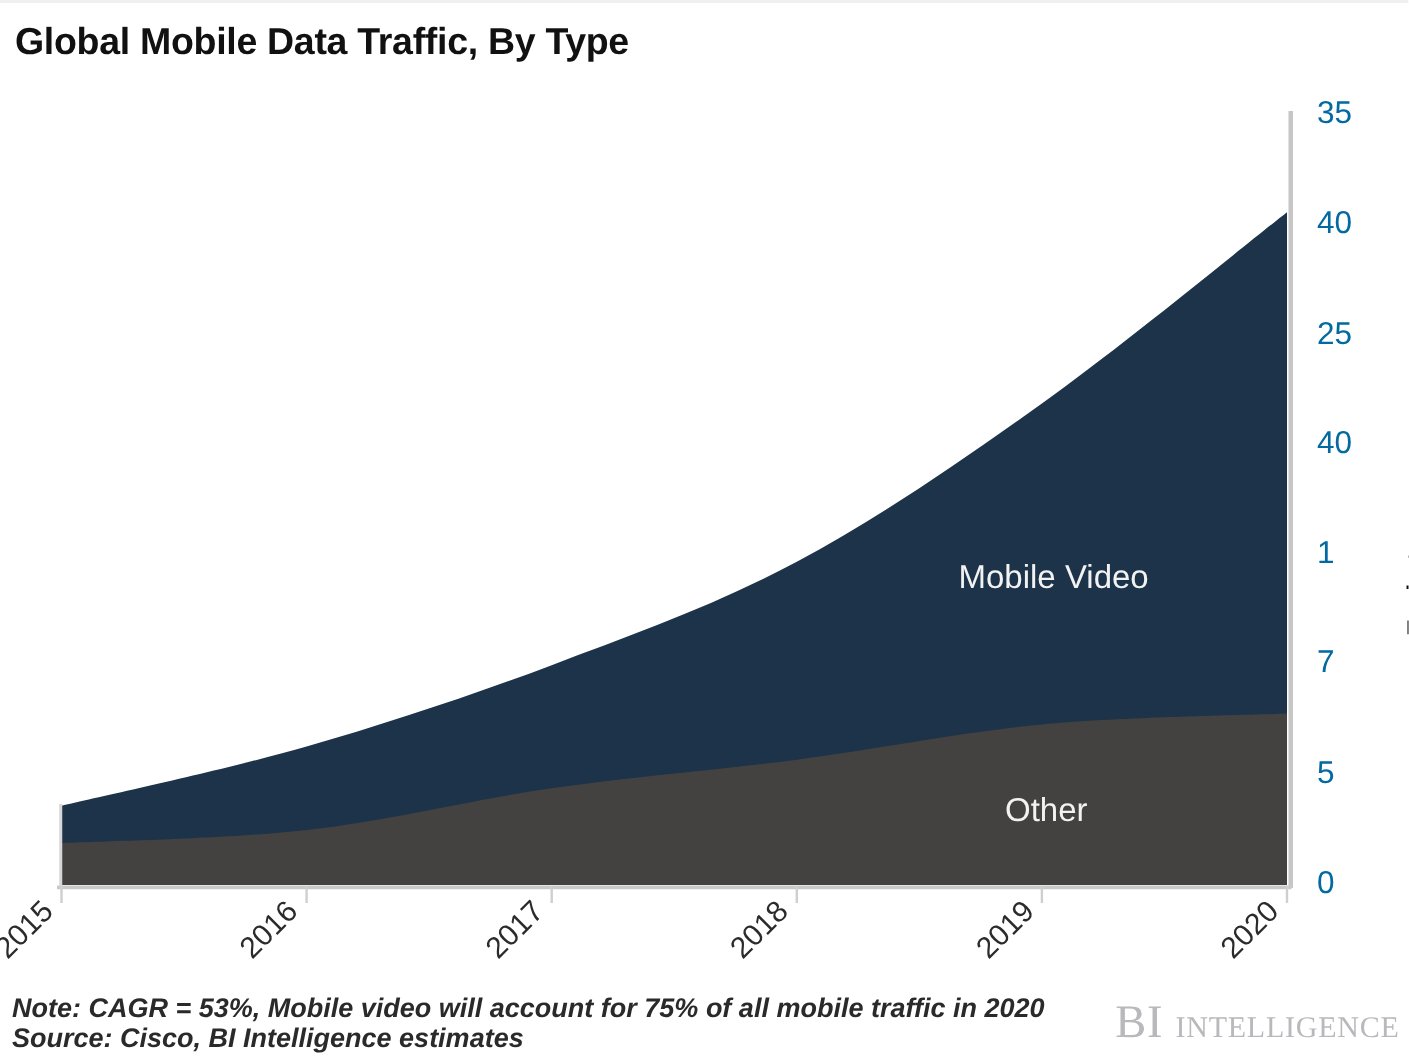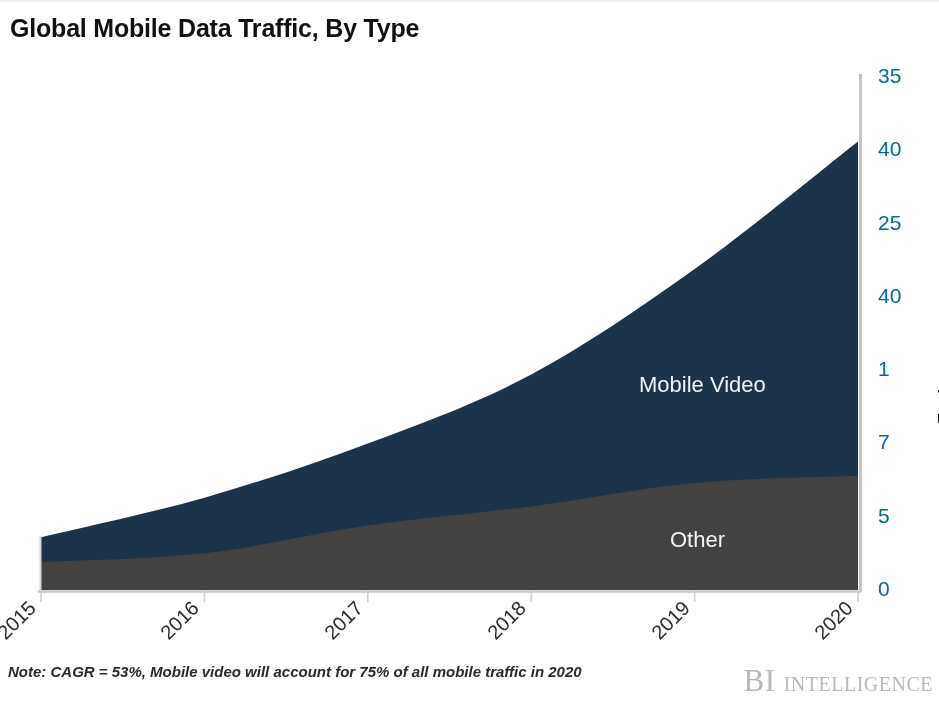--- a/index.html
+++ b/index.html
@@ -80,21 +80,21 @@
     font-size: 22px;
     white-space: nowrap;
   }
   #label-mobile-video { left: 639px; top: 372px; }
   #label-other { left: 670px; top: 527px; }
   
   #footer-notes {
     position: absolute;
     left: 8px;
     top: 662px;
-    font-size: 15px;
+    font-size: 18px;
     font-style: italic;
     font-weight: bold;
     color: #2a2a2a;
     line-height: 20px;
   }
   #footer-notes div { white-space: nowrap; }
   #brand-mark {
     position: absolute;
     right: 6px;
     top: 663px;
@@ -165,19 +165,20 @@
 
     <div id="y-axis-title">Exabytes</div>
 
     <div class="series-label" id="label-mobile-video" style="z-index: 5;">Mobile Video</div>
 
     <div class="series-label" id="label-other" style="z-index: 5;">Other</div>
   </div>
 
   <div id="footer-notes">
     <div>Note: CAGR = 53%, Mobile video will account for 75% of all mobile traffic in 2020</div>
+    <div>Source: Cisco, BI Intelligence estimates</div>
   </div>
 
   <div id="brand-mark">
     <span>BI</span><span>&nbsp;</span><span class="small-caps">INTELLIGENCE</span>
   </div>
 
 </div>
 
 </body></html>

